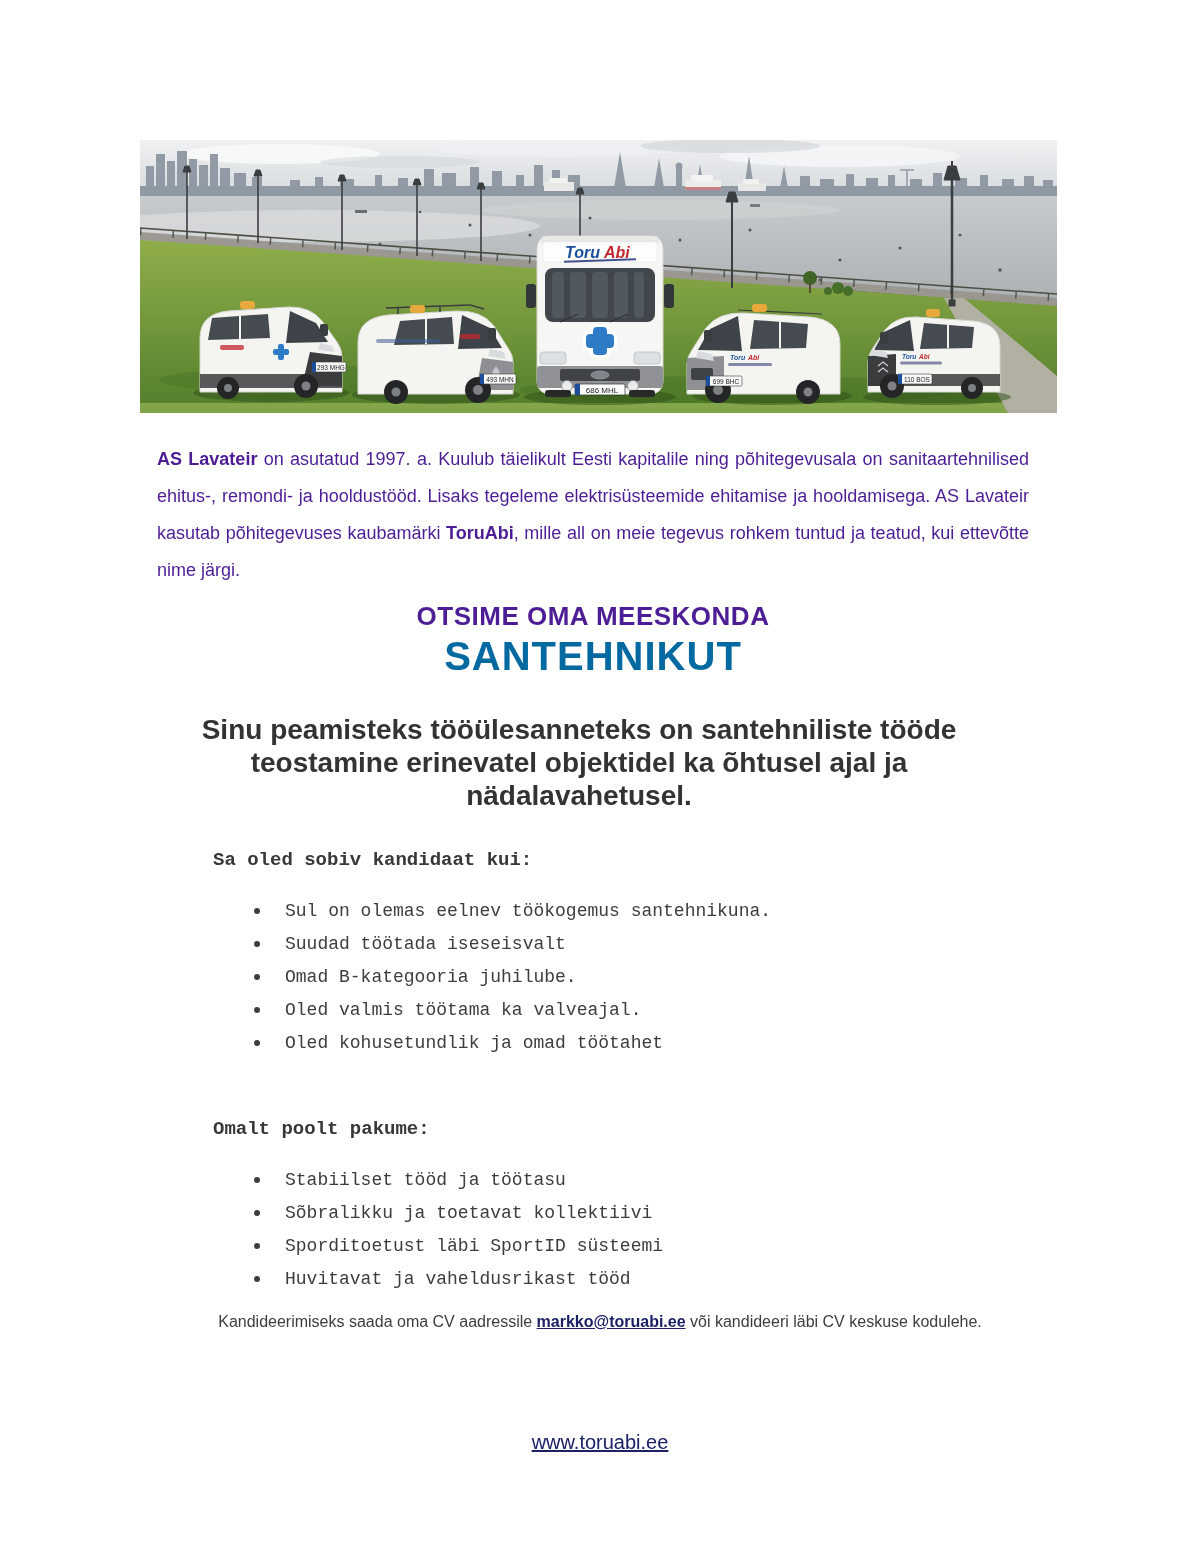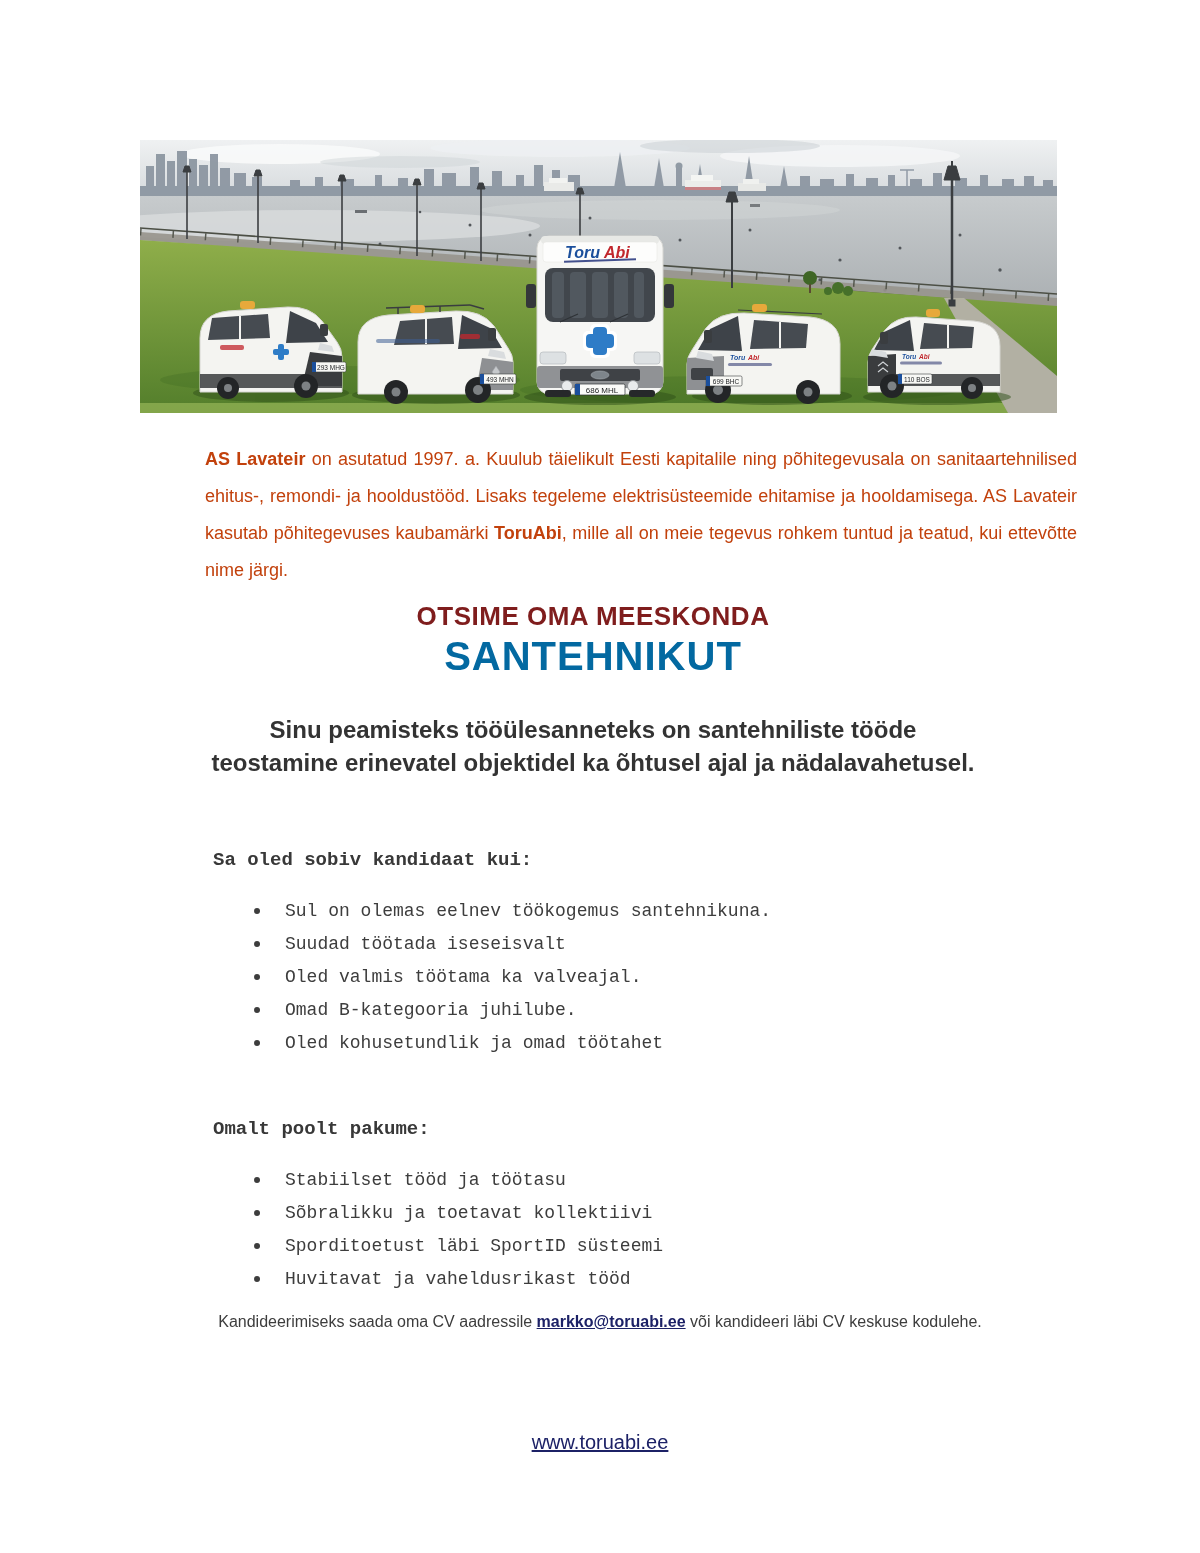--- a/index.html
+++ b/index.html
@@ -7,33 +7,33 @@
   .page {
     position:relative; width:1200px; height:1553px; background:#ffffff;
     font-family:"Liberation Sans", sans-serif; color:#3d3d3d; overflow:hidden;
   }
   .photo { position:absolute; left:140px; top:140px; width:917px; height:273px; }
   .photo svg { display:block; width:100%; height:100%; }
   .svgtxt { font-family:"Liberation Sans", sans-serif; }
 
   .intro {
     position:absolute; left:157px; top:441px; width:872px;
-    font-size:18px; line-height:37px; text-align:justify; color:#c2410c;margin-left:48px;
+    font-size:18px; line-height:37px; text-align:justify; color:#4c1d95;
   }
   .h-find {
     position:absolute; left:0; top:601px; width:1186px; text-align:center;
-    font-size:26px; font-weight:bold; color:#7f1d1d; letter-spacing:.5px;
+    font-size:26px; font-weight:bold; color:#4c1d95; letter-spacing:.5px;
   }
   .h-role {
     position:absolute; left:0; top:634px; width:1186px; text-align:center;
     font-size:40px; font-weight:bold; color:#0369a1; letter-spacing:1px;
   }
   .subtitle {
-    position:absolute; left:203px; top:713px; width:780px; text-align:center;
-    font-size:24px; line-height:33px; font-weight:bold; color:#333333;
+    position:absolute; left:189px; top:713px; width:780px; text-align:center;
+    font-size:28px; line-height:33px; font-weight:bold; color:#333333;
   }
   .sec { position:absolute; left:213px; width:720px;font-family:Liberation Mono, monospace; }
   .sec-1 { top:849px; }
   .sec-2 { top:1118px; }
   .sec-title { font-size:19px; font-weight:bold; color:#383838; }
   .sec ul { list-style:none; margin-top:30px; }
   .sec li { display:flex; align-items:flex-start; font-size:18px; line-height:20px; color:#3d3d3d; margin-bottom:13px; }
   .dot { flex:0 0 auto; width:6px; height:6px; border-radius:50%; background:#3d3d3d; margin:7px 25px 0 41px; }
 
   .apply {
@@ -373,25 +373,25 @@
       <li>
           <span class="dot"></span>
           <span>Sul on olemas eelnev töökogemus santehnikuna.</span>
         </li>
       <li>
           <span class="dot"></span>
           <span>Suudad töötada iseseisvalt</span>
         </li>
       <li>
           <span class="dot"></span>
+          <span>Omad B-kategooria juhilube.</span>
+        </li>
+      <li>
+          <span class="dot"></span>
           <span>Oled valmis töötama ka valveajal.</span>
-        </li>
-      <li>
-          <span class="dot"></span>
-          <span>Omad B-kategooria juhilube.</span>
         </li>
       <li>
           <span class="dot"></span>
           <span>Oled kohusetundlik ja omad töötahet</span>
         </li>
     </ul>
   </div>
 
   <div class="sec sec-2">
     <div class="sec-title">Omalt poolt pakume:</div>

